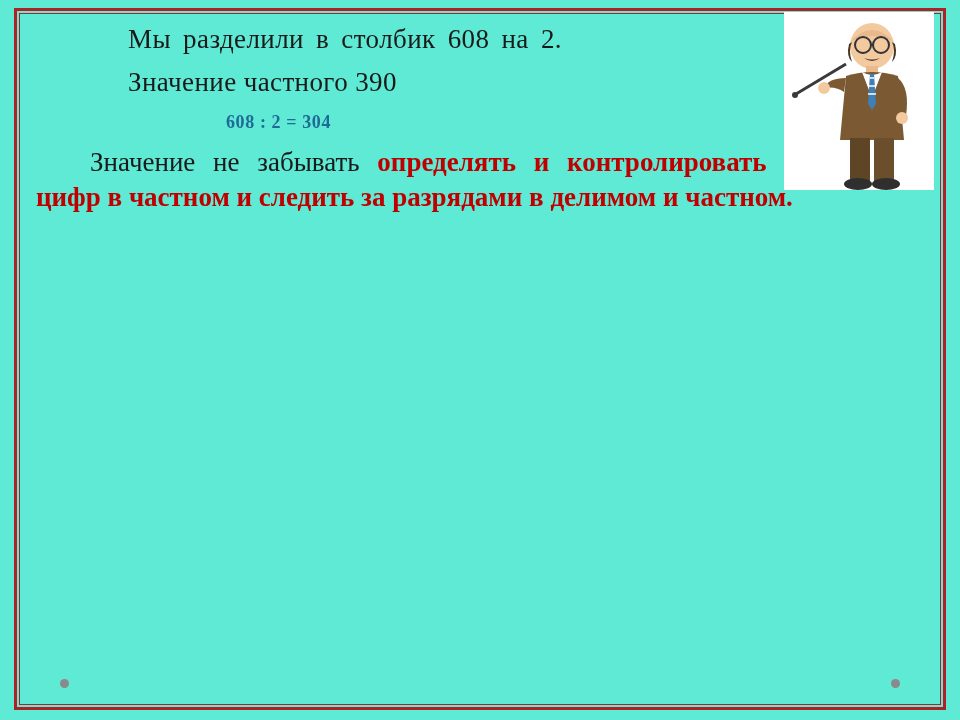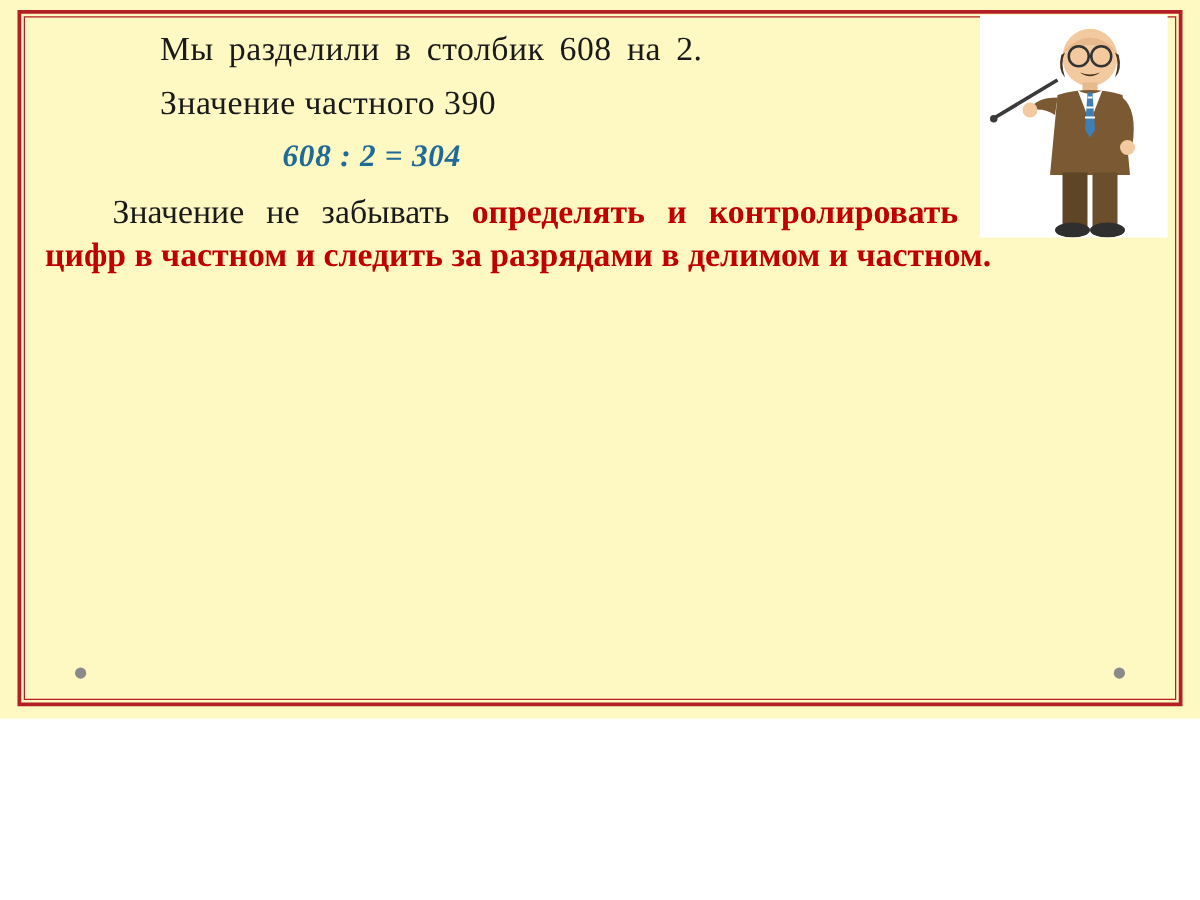--- a/index.html
+++ b/index.html
@@ -10,22 +10,22 @@
     width: 960px;
     height: 720px;
     background: #ffffff;
     font-family: "Liberation Serif", serif;
     overflow: hidden;
   }
 
   .slide {
     position: relative;
     width: 960px;
-    height: 575px;
-    background: #fef9c3;
+    height: 720px;
+    background: #5eead4;
     box-sizing: border-box;
   }
 
   
   .frame-outer {
     position: absolute;
     left: 14px;
     top: 8px;
     right: 14px;
     bottom: 10px;
@@ -58,27 +58,26 @@
     letter-spacing: 0.4px;
     margin: 0 0 12px 0;
     padding-left: 92px;
     line-height: 1.15;
   }
   .line-top.spaced {
     word-spacing: 5px;
   }
 
   .equation {
-    font-size: 25px;
+    font-size: 18px;
     font-weight: bold;
     color: #1f6a96;
     padding-left: 190px;
     margin: 14px 0 0 0;
     letter-spacing: 0.6px;
-    font-style: italic;
   }
 
   .para {
     font-size: 27px;
     color: #1a1a1a;
     text-align: justify;
     text-align-last: left;
     line-height: 1.30;
     margin: 0;
   }

